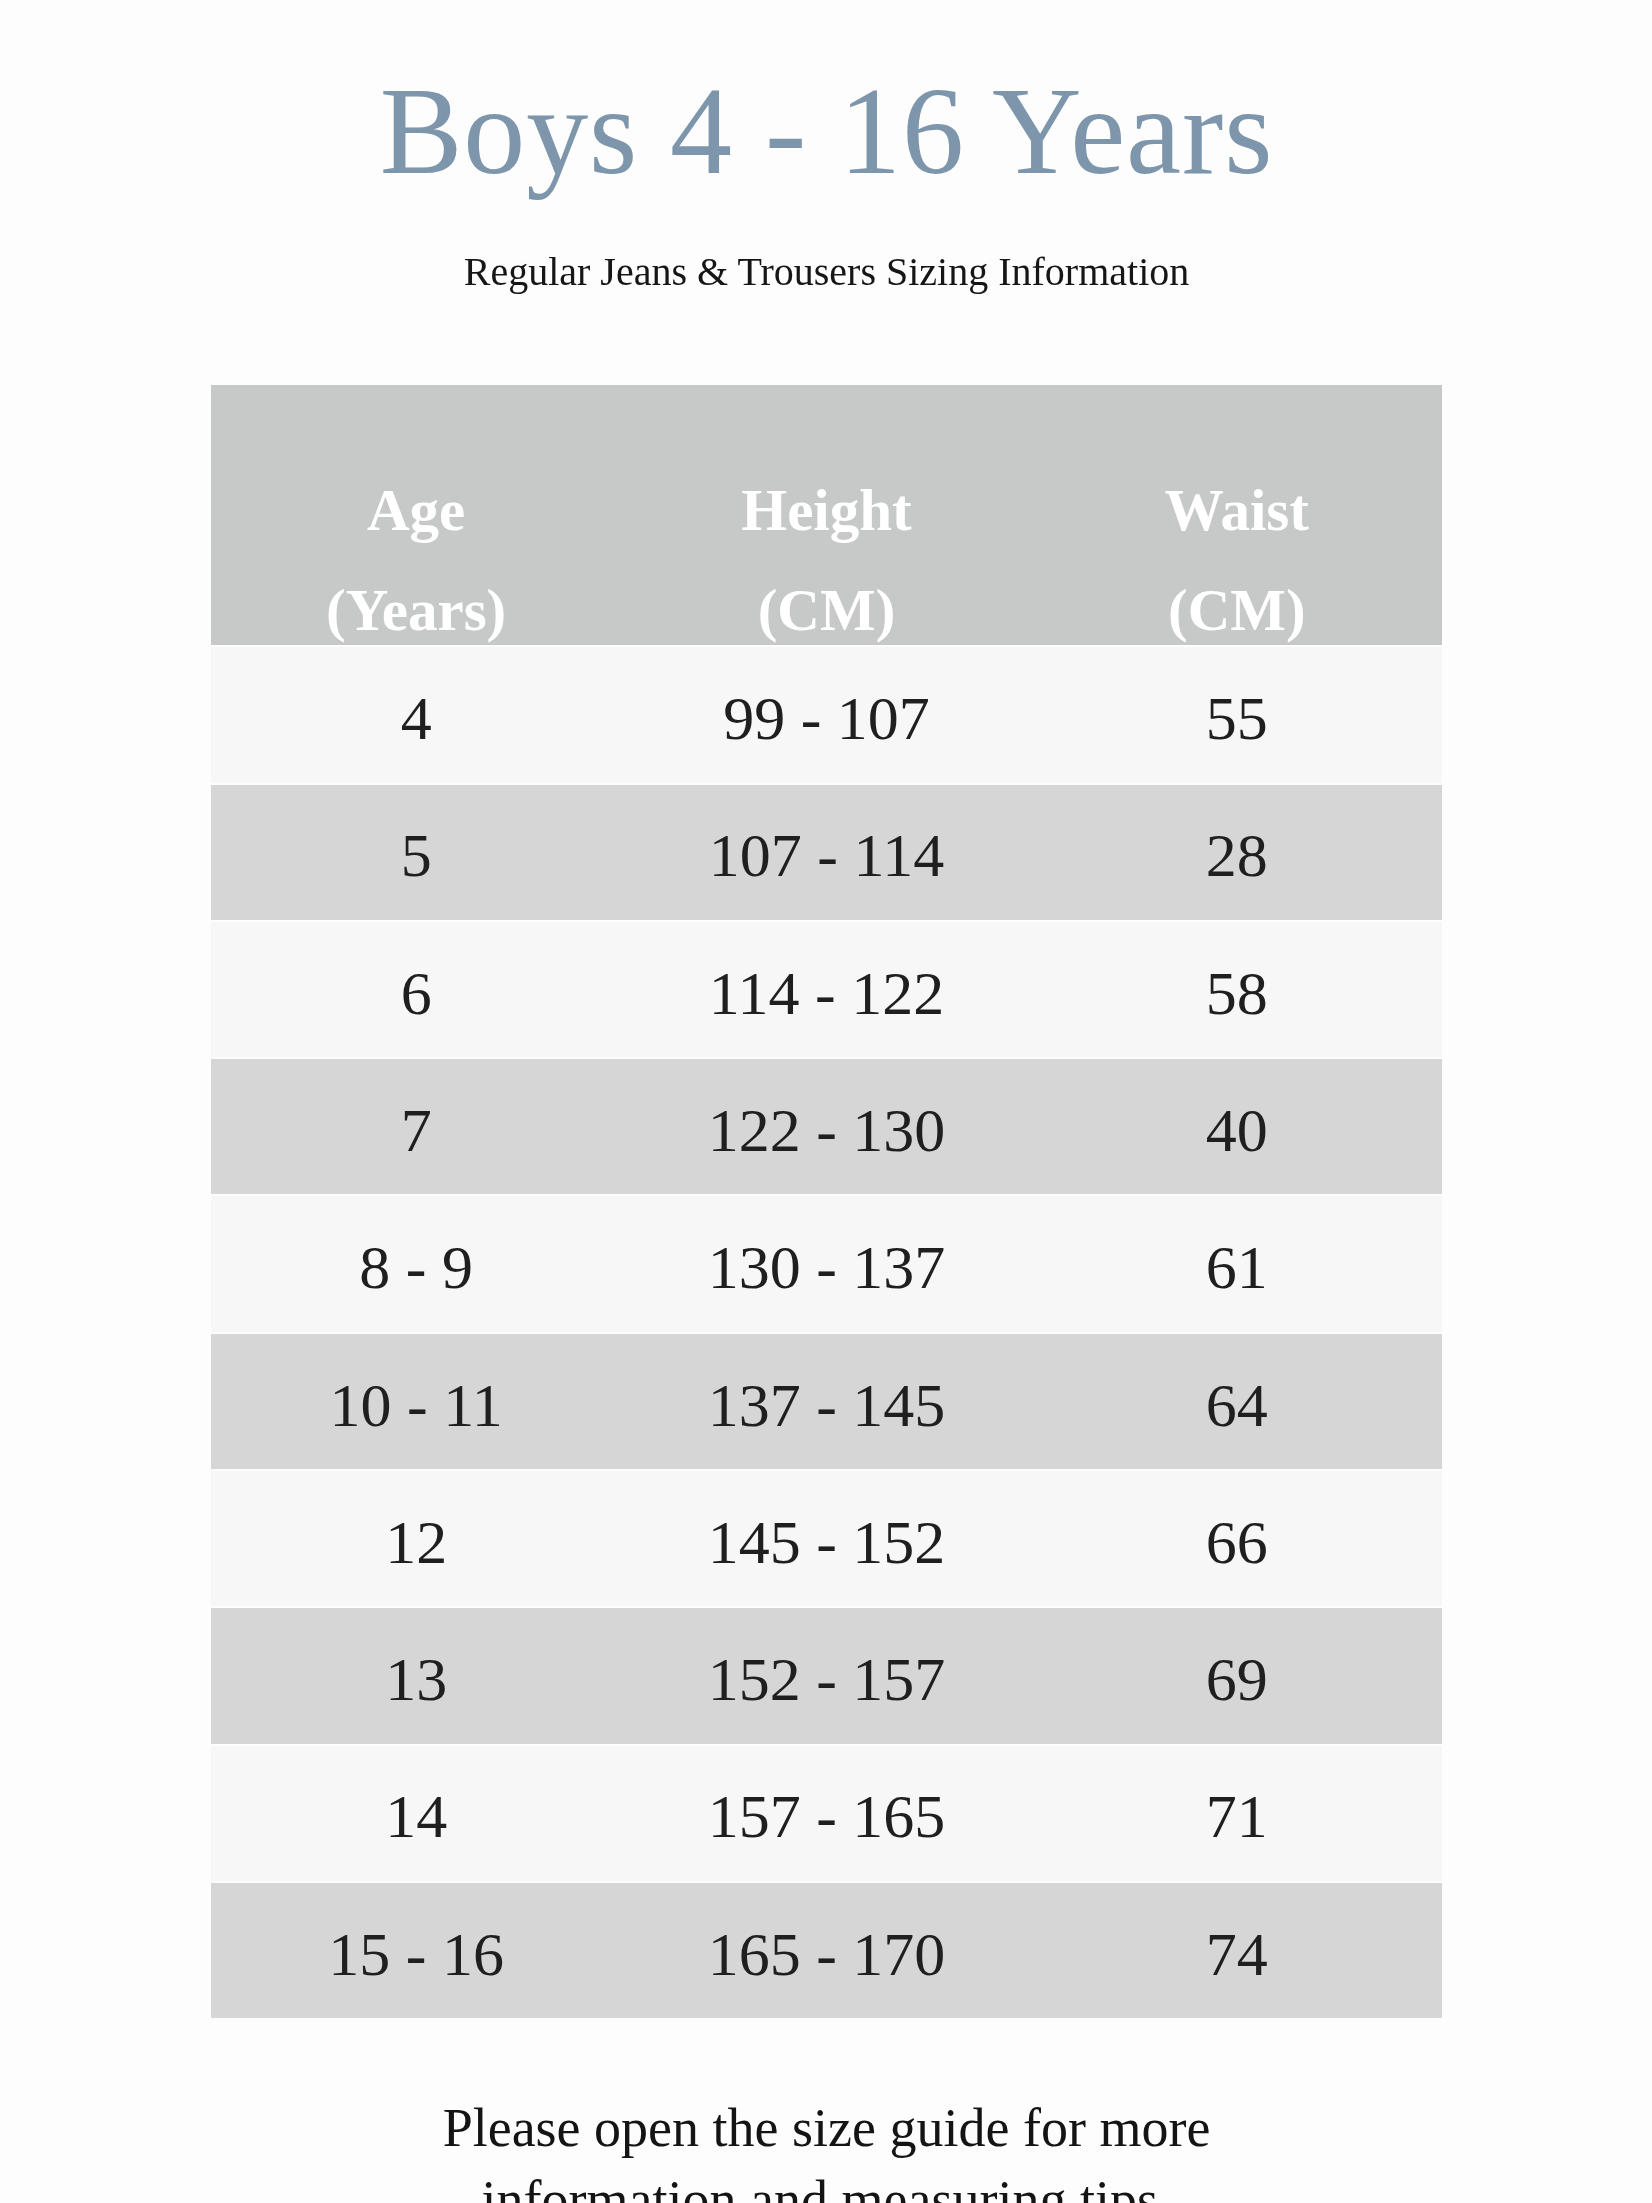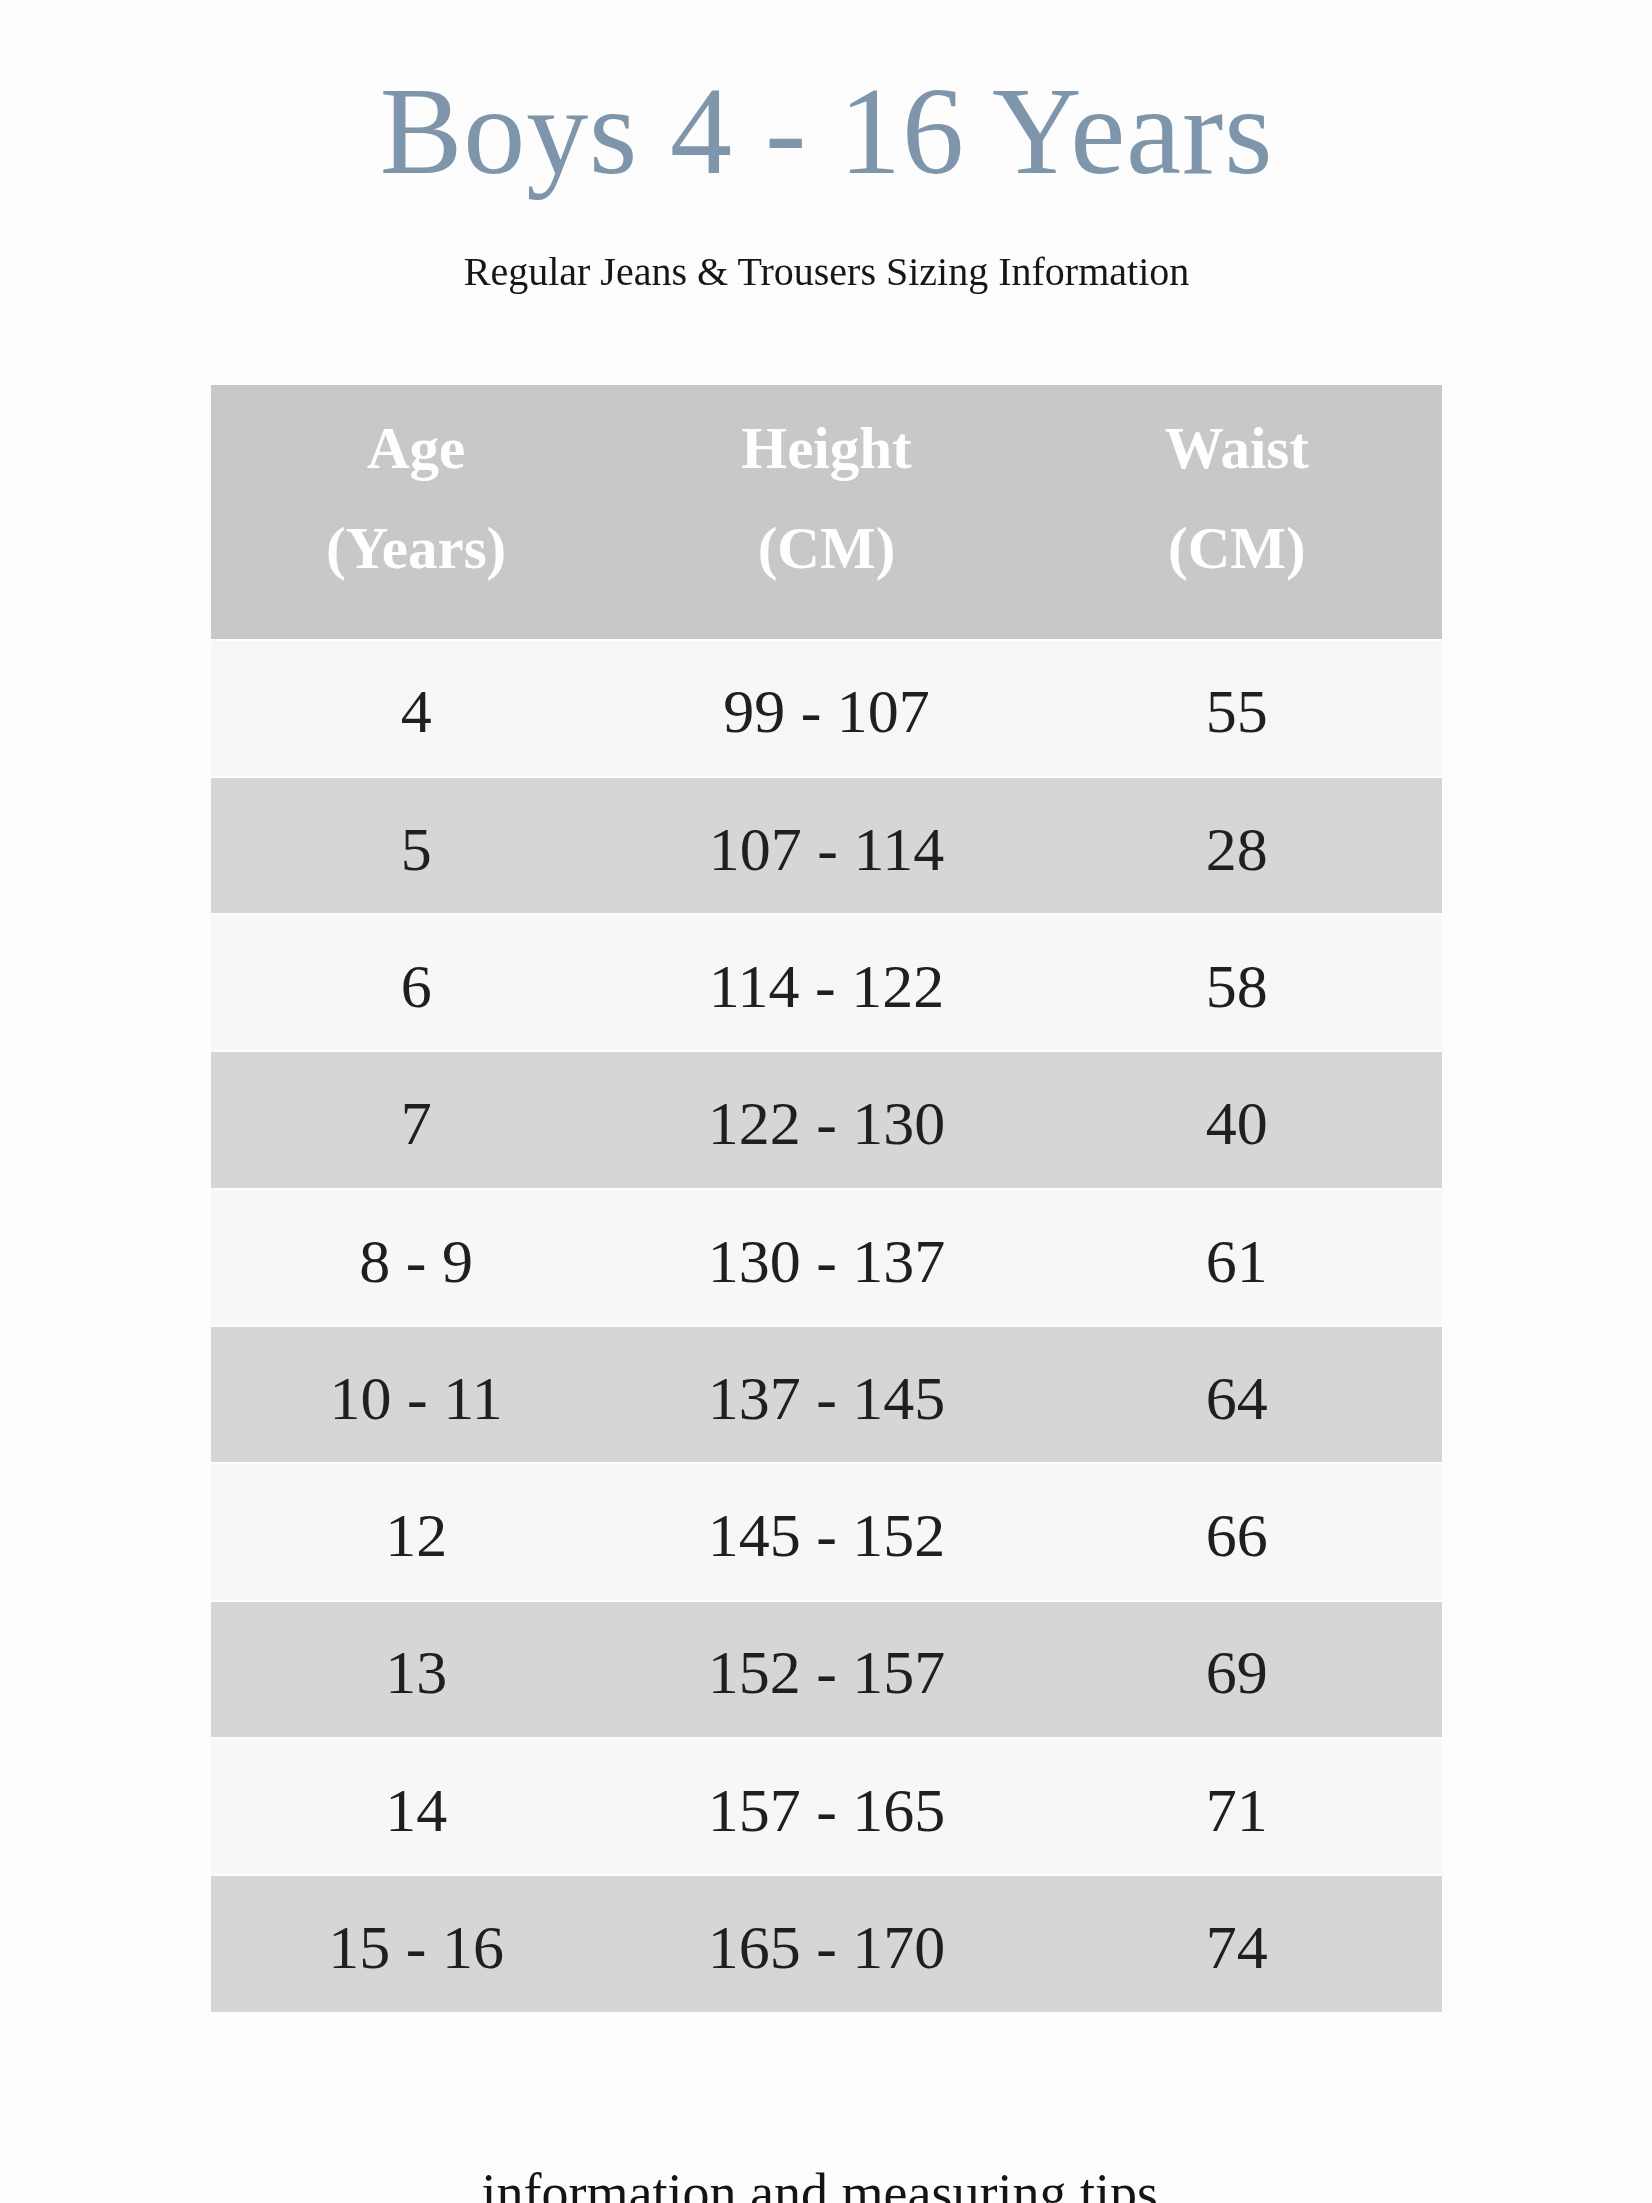--- a/index.html
+++ b/index.html
@@ -41,21 +41,21 @@
     width: 33.33%;
     height: 254px;
     padding: 0;
     background: #c7c9c8;
     vertical-align: top;
   }
   .th-inner {
     display: flex;
     flex-direction: column;
     align-items: center;
-    padding-top: 30px;
+    padding-top: 92px;
     gap: 33px;
     color: #ffffff;
     font-size: 59px;
     line-height: 1.15;
     font-weight: 600;
   }
   table.size-table td {
     height: 128px;
     padding: 7.3px 0 0 0;
     font-size: 62px;
@@ -155,18 +155,18 @@
       </tr>
       <tr>
         <td>15 - 16</td>
         <td>165 - 170</td>
         <td>74</td>
       </tr>
     </tbody>
   </table>
 
   <p class="footer">
-    <br>
+    <span>Please open the size guide for more</span><br>
     <span>information and measuring tips.</span>
   </p>
 
 </div>
 
 
 </body></html>

